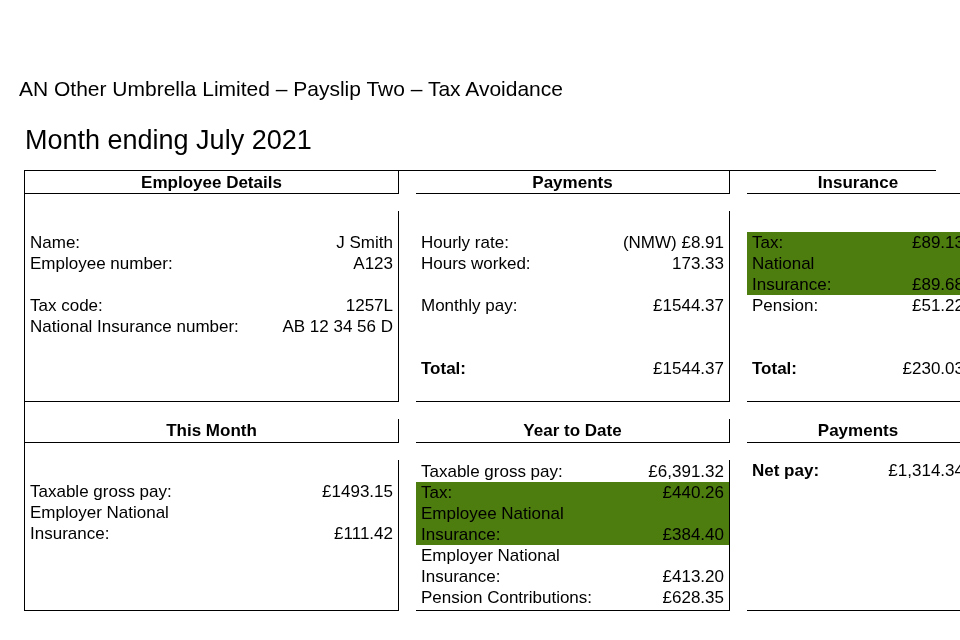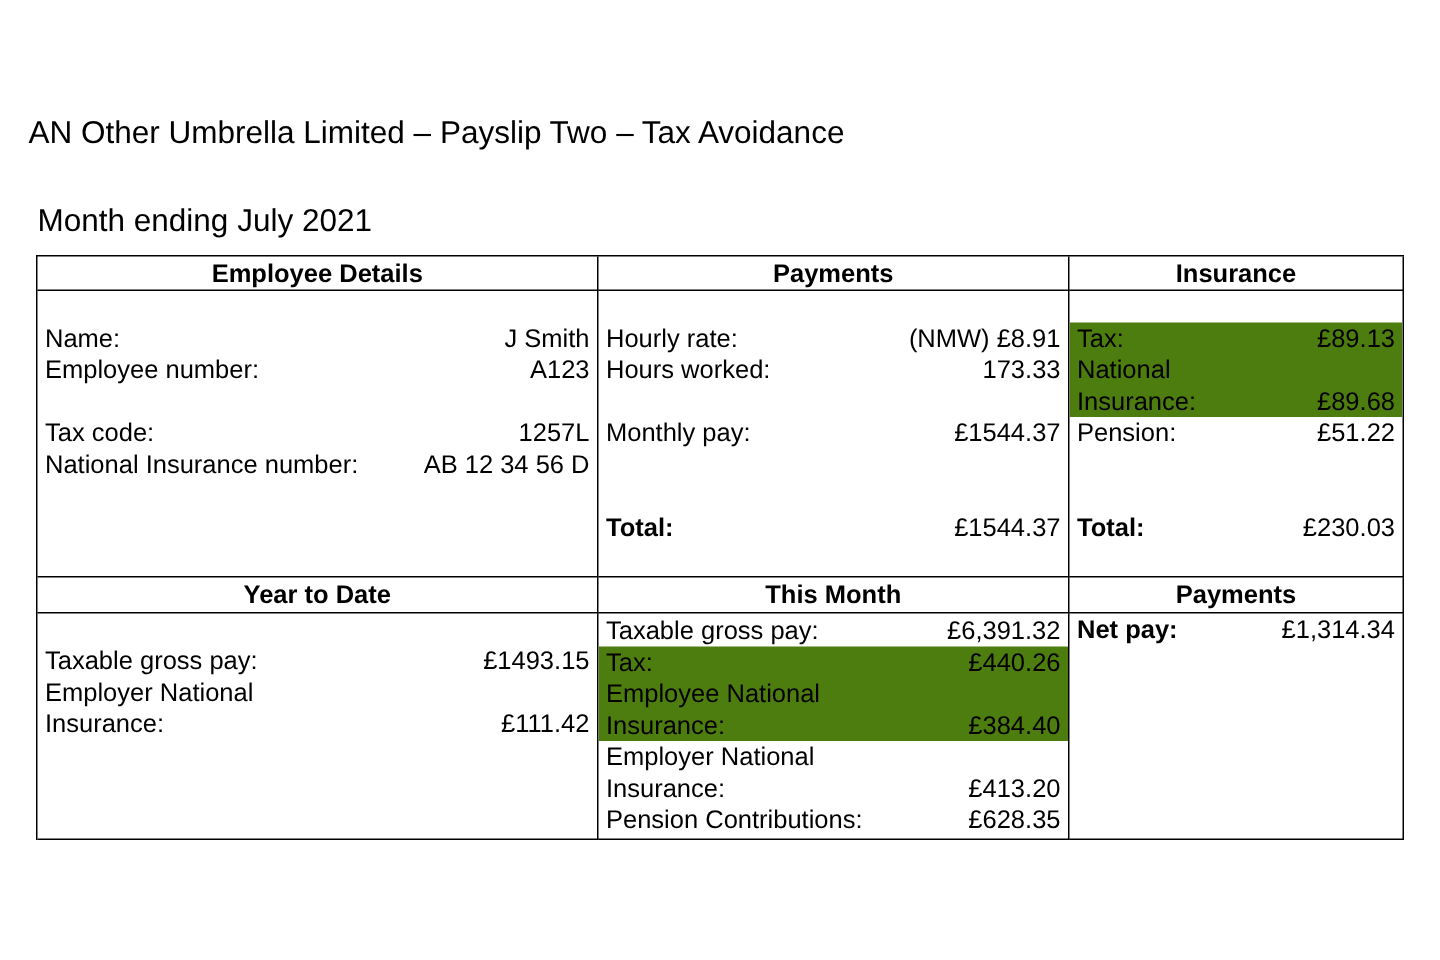--- a/index.html
+++ b/index.html
@@ -9,32 +9,33 @@
     color: #000000;
     font-family: "Liberation Sans", sans-serif;
     position: relative;
     overflow: hidden;
   }
   .title {
     position: absolute; left: 19px; top: 77px;
     font-size: 21px; white-space: nowrap;
   }
   .subtitle {
-    position: absolute; left: 25px; top: 136px;
-    font-size: 21px; white-space: nowrap;
+    position: absolute; left: 25px; top: 125px;
+    font-size: 27px; white-space: nowrap;
   }
   .tbl {
     position: absolute; left: 24px; top: 170px;
     width: 912px;
     display: grid;
     grid-template-columns: 374px 314px 223px;
     grid-template-rows: 23px 191px 24px 151px;
     border-top: 1px solid #000;
     border-left: 1px solid #000;
     box-sizing: border-box;
+    gap: 17px;
   }
   .cell {
     border-right: 1px solid #000;
     border-bottom: 1px solid #000;
     box-sizing: border-box;
     overflow: hidden;
   }
   .hdr {
     font-weight: bold;
     font-size: 17px;
@@ -134,22 +135,22 @@
       <span class="val">£51.22</span>
     </div>
     <div class="row blank"></div>
     <div class="row blank"></div>
     <div class="row">
       <span class="lbl b">Total:</span>
       <span class="val">£230.03</span>
     </div>
   </div>
 
+  <div class="cell hdr">This Month</div>
   <div class="cell hdr">Year to Date</div>
-  <div class="cell hdr">This Month</div>
   <div class="cell hdr">Payments</div>
 
   <div class="cell body-cell">
     <div class="row blank"></div>
     <div class="row">
       <span class="lbl">Taxable gross pay:</span>
       <span class="val">£1493.15</span>
     </div>
     <div class="row">
       <span class="lbl">Employer National</span>

